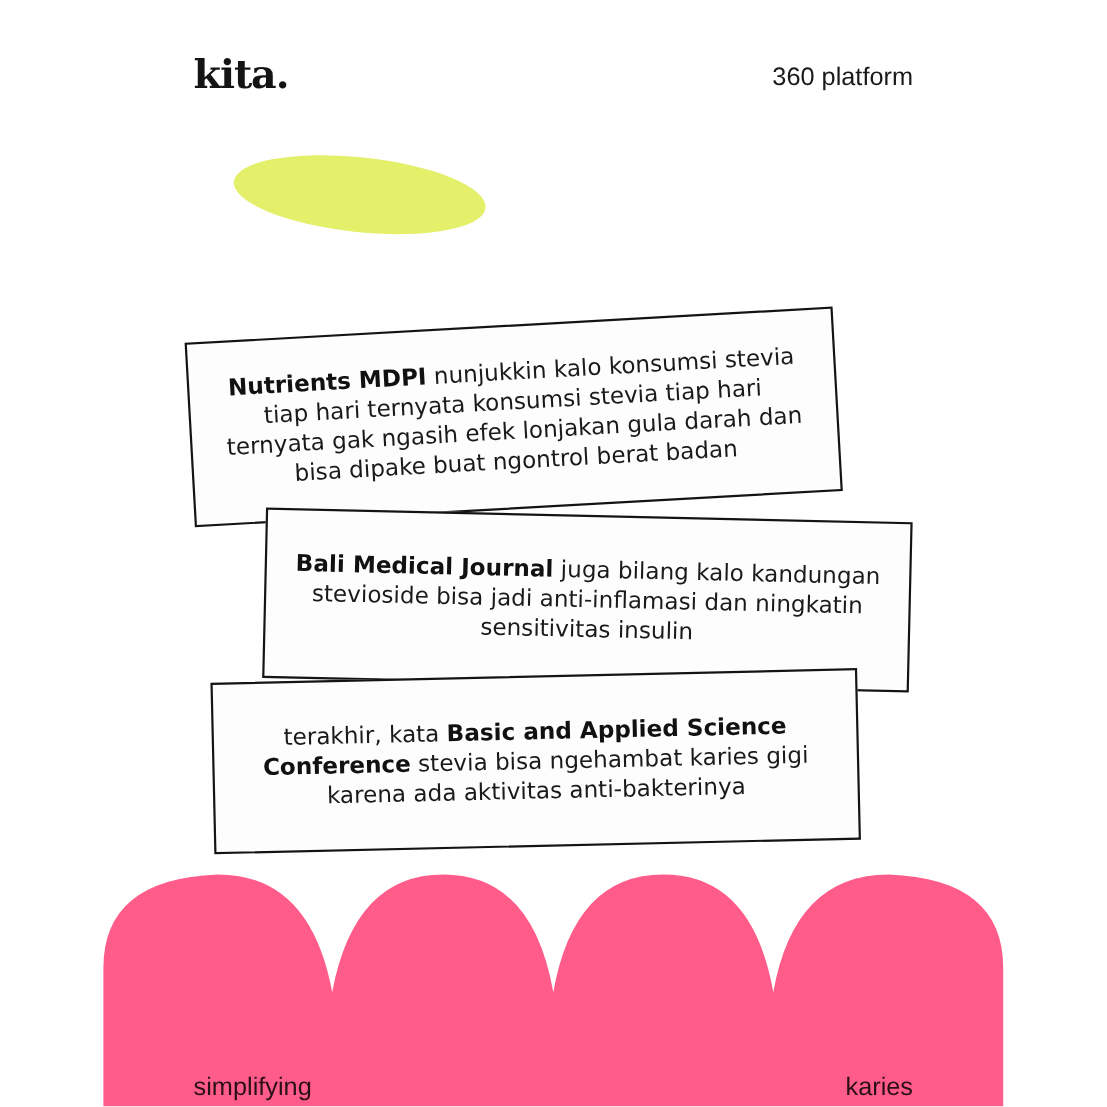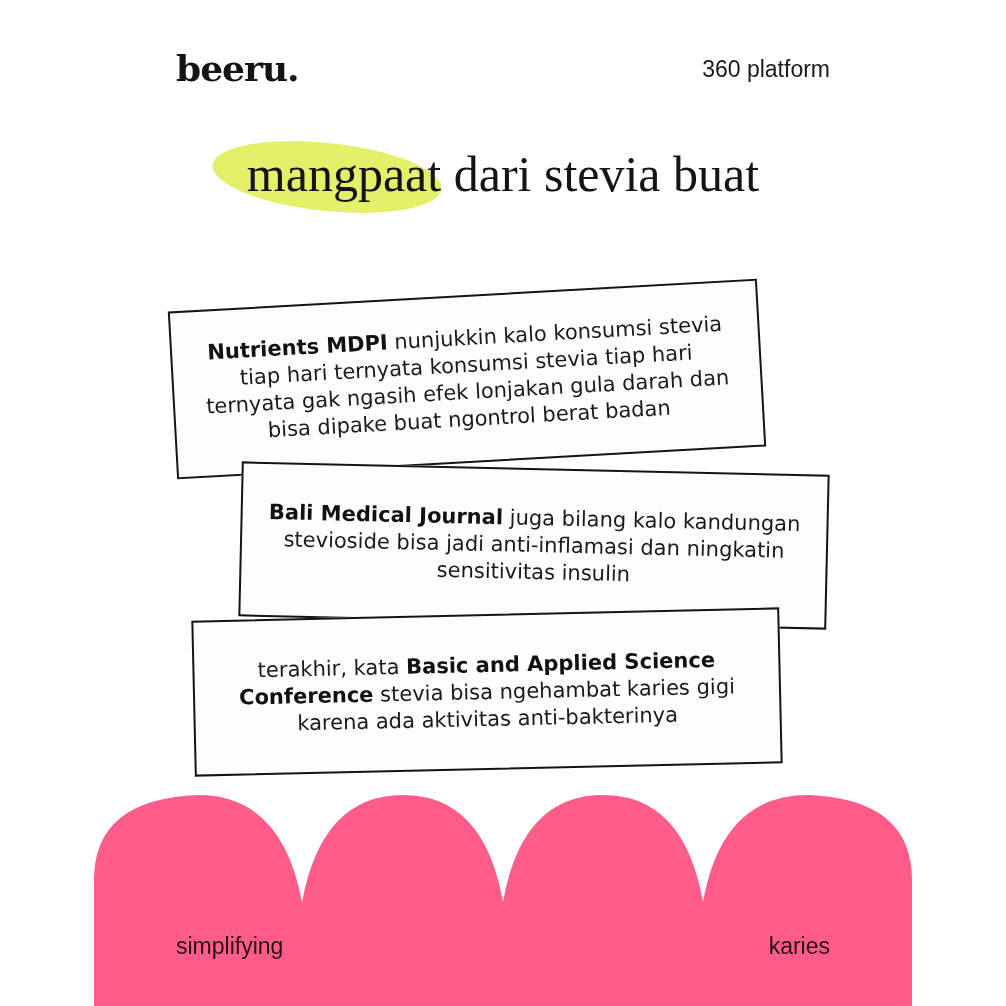--- a/index.html
+++ b/index.html
@@ -45,36 +45,35 @@
   .card-1 { left: 172px; top: 295px; width: 590px; height: 168px; transform: rotate(-3.2deg); z-index: 1; }
   .card-2 { left: 240px; top: 468px; width: 588px; height: 155px; transform: rotate(1.3deg); z-index: 2; }
   .card-3 { left: 193px; top: 614px; width: 588px; height: 156px; transform: rotate(-1.3deg); z-index: 3; }
   .card-text { width: 540px; }
   .card-1 .card-text { width: 530px; }
   .footer-shape {
     position: absolute; left: 0; top: 0; width: 1006px; height: 1006px;
     z-index: 0; pointer-events: none;
   }
   .footer-left, .footer-right {
-    position: absolute; top: 935px; z-index: 4;
+    position: absolute; top: 976px; z-index: 4;
     font-family: "Liberation Sans", sans-serif;
     font-size: 23px; color: #2a0f18; line-height: 1;
   }
   .footer-left { left: 176px; }
   .footer-right { right: 176px; }
 </style>
 </head>
 <body>
 
-<div class="logo">beeru.</div>
+<div class="logo">kita.</div>
 <div class="platform">360 platform</div>
 
 <div class="highlight-blob"></div>
 <div class="headline">
-  <span class="line"><span>mangpaat</span><span> dari stevia buat</span></span>
 </div>
 
 <div class="card card-1">
   <div class="card-text"><b>Nutrients MDPI</b><span> nunjukkin kalo konsumsi stevia tiap hari ternyata konsumsi stevia tiap hari ternyata gak ngasih efek lonjakan gula darah dan bisa dipake buat ngontrol berat badan</span></div>
 </div>
 
 <div class="card card-2">
   <div class="card-text"><b>Bali Medical Journal</b><span> juga bilang kalo kandungan stevioside bisa jadi anti-inflamasi dan ningkatin sensitivitas insulin</span></div>
 </div>
 

